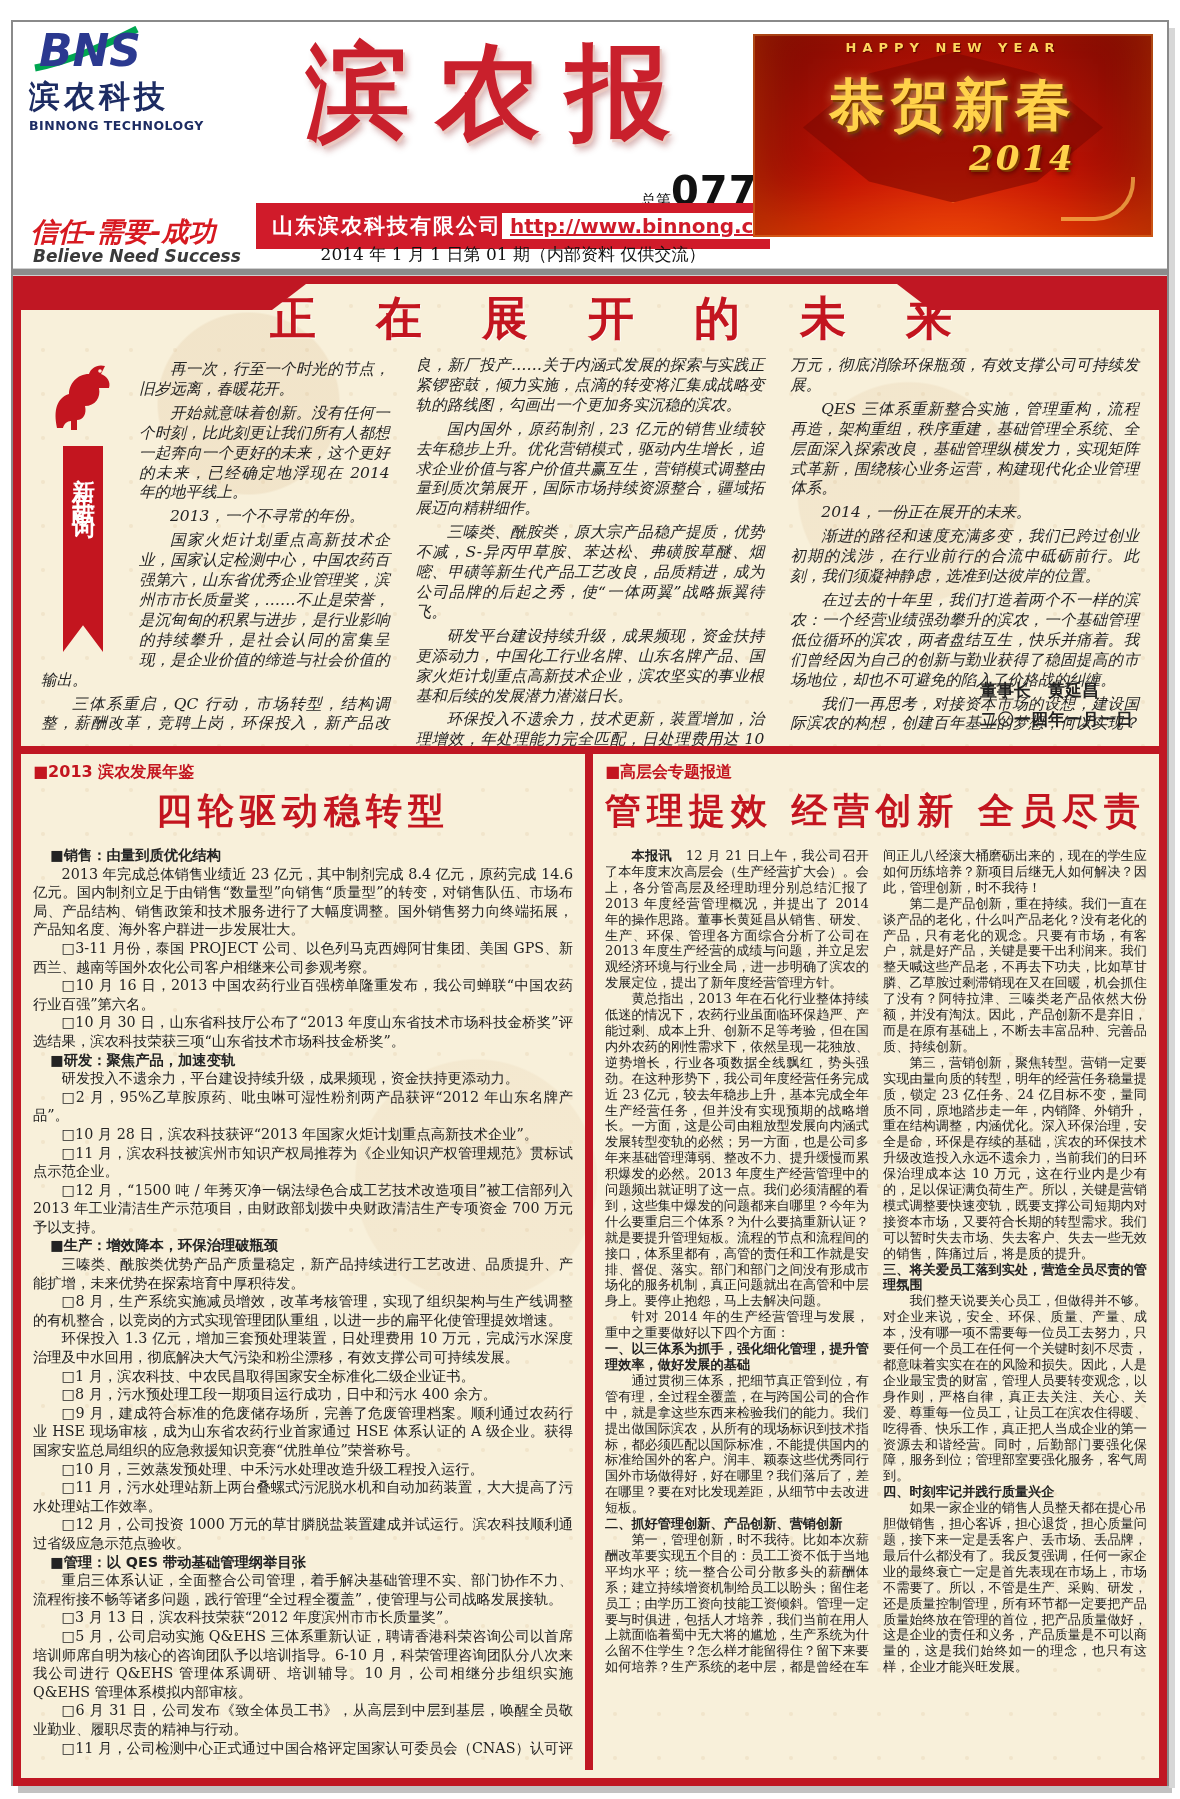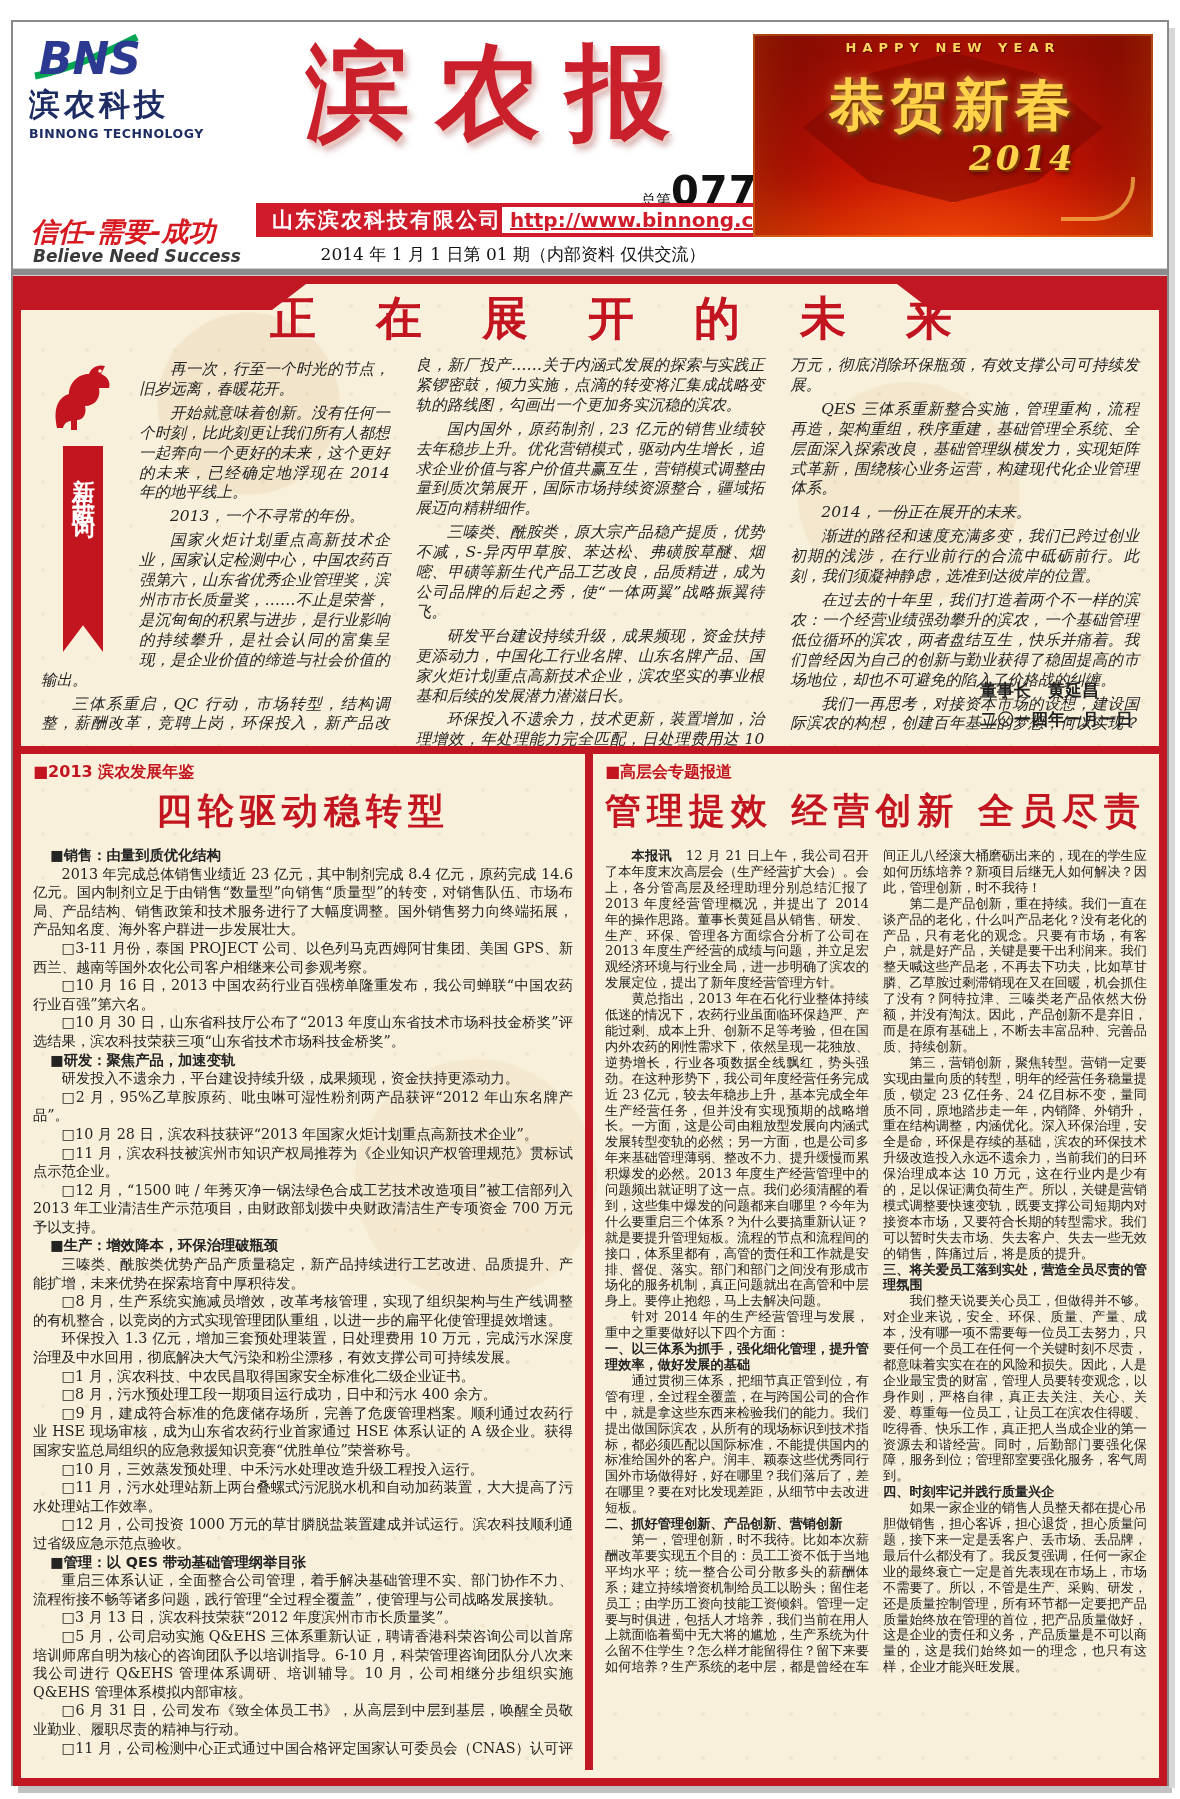--- a/index.html
+++ b/index.html
@@ -5,38 +5,38 @@
   html,body{margin:0;padding:0;background:#ffffff;}
   .page{position:relative;width:1180px;height:1799px;background:#fff;overflow:hidden;
         font-family:"DejaVu Serif","Liberation Serif",serif;}
   .sheet{position:absolute;left:11px;top:20px;width:1154px;height:1762px;
          border:2px solid #8a8a8a;background:#fff;}
   .sheet-shadow{position:absolute;left:18px;top:1786px;width:1154px;height:7px;background:#c2c2c2;}
   .sheet-shadow-r{position:absolute;left:1169px;top:28px;width:6px;height:1760px;background:#d7d7d7;}
 
   
   .header{position:relative;height:246px;background:#fff;}
-  .logo-block{position:absolute;left:16px;top:12px;width:215px;}
+  .logo-block{position:absolute;left:16px;top:4px;width:215px;}
   .logo-cn{font-family:"DejaVu Sans","Liberation Sans",sans-serif;font-weight:bold;
            font-size:31px;color:#1d2c63;letter-spacing:4px;margin-top:-2px;}
   .logo-en{font-family:"DejaVu Sans","Liberation Sans",sans-serif;font-weight:bold;
            font-size:12.5px;color:#1d2c63;letter-spacing:.5px;}
   .slogan-cn{position:absolute;left:18px;top:192px;width:230px;
              font-family:"DejaVu Sans","Liberation Sans",sans-serif;
              font-weight:bold;font-style:italic;font-size:27px;color:#d71a21;white-space:nowrap;}
   .slogan-en{position:absolute;left:20px;top:224px;width:230px;
              font-family:"DejaVu Sans","Liberation Sans",sans-serif;
              font-weight:bold;font-style:italic;font-size:17px;color:#3a3a3a;white-space:nowrap;}
   .masthead{position:absolute;left:228px;top:2px;width:520px;text-align:center;
             font-size:104px;font-weight:bold;color:#c9202c;letter-spacing:26px;
             text-shadow:2px 3px 0 #e9c9c2,4px 6px 6px rgba(140,40,40,.35);line-height:1.3;}
   .issue-no{position:absolute;left:628px;top:146px;color:#111;white-space:nowrap;}
   .issue-no .sm{font-size:15px;font-family:"DejaVu Sans","Liberation Sans",sans-serif;}
   .issue-no .bg{font-size:40px;font-weight:bold;font-family:"DejaVu Sans","Liberation Sans",sans-serif;letter-spacing:1px;}
-  .company-bar{position:absolute;left:243px;top:181px;width:514px;height:34px;background:#d01b2a;
+  .company-bar{position:absolute;left:243px;top:181px;width:514px;height:46px;background:#d01b2a;
                display:flex;align-items:center;justify-content:space-between;}
   .company-name{color:#fff;font-family:"DejaVu Sans","Liberation Sans",sans-serif;
                 font-weight:bold;font-size:21px;letter-spacing:2px;padding-left:16px;white-space:nowrap;}
   .url-box{background:#fff;margin-right:4px;padding:1px 8px;}
   .url-box a{color:#d01b2a;font-family:"DejaVu Sans","Liberation Sans",sans-serif;
              font-weight:bold;font-size:20px;text-decoration:underline;}
   .date-row{position:absolute;left:243px;top:221px;width:514px;display:flex;
             justify-content:center;font-size:17px;color:#111;white-space:nowrap;}
   .nygraphic{position:absolute;right:14px;top:12px;width:400px;height:203px;overflow:hidden;
              background:radial-gradient(ellipse at 50% 120%,#e8320b 0%,#c41304 45%,#8f0d03 80%,#7a0a02 100%);

